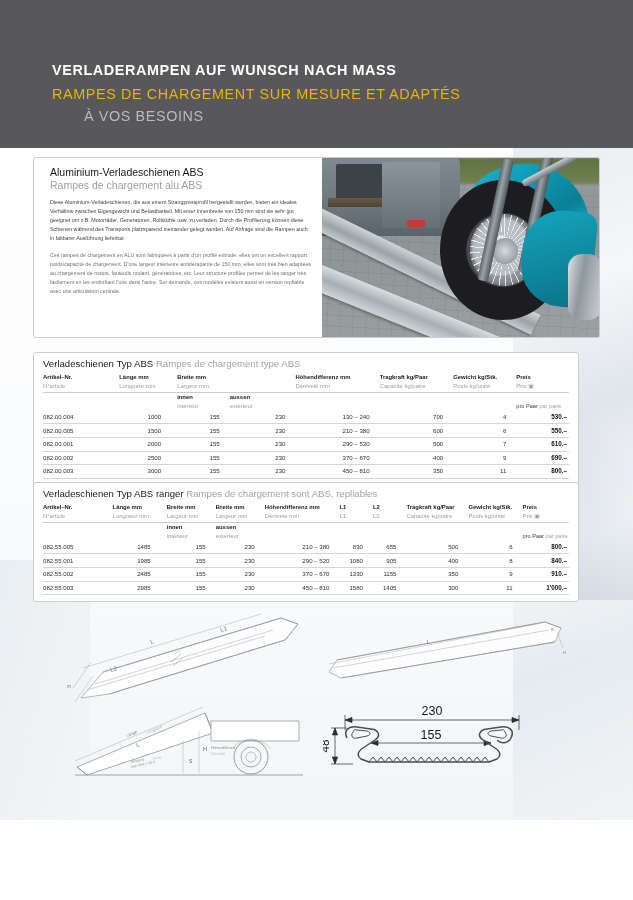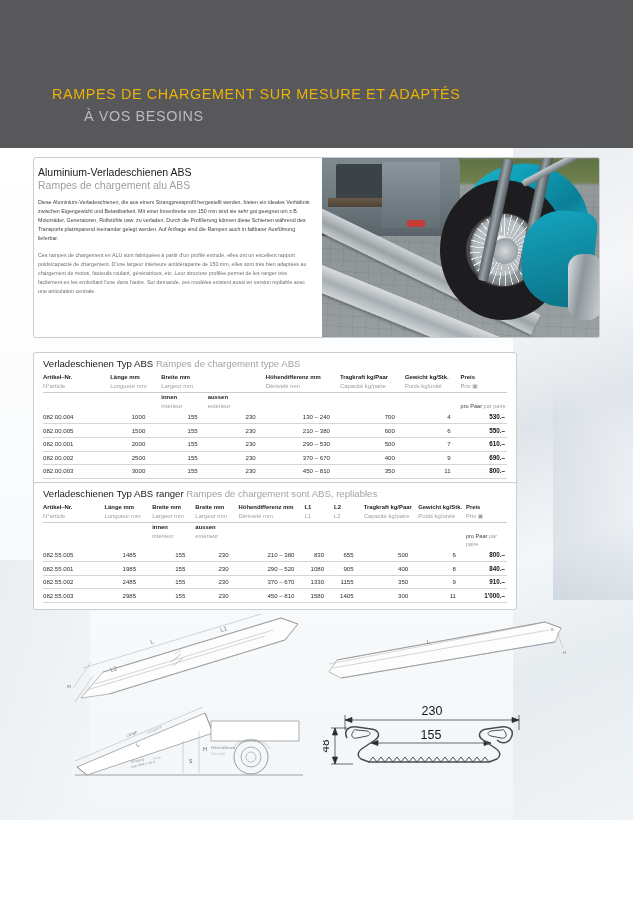--- a/index.html
+++ b/index.html
@@ -46,21 +46,21 @@
   .bg-diag {
     position: absolute; right: 0; top: 300px; width: 80px; height: 300px;
     background: linear-gradient(45deg, rgba(90,115,140,0.20) 0%, rgba(255,255,255,0) 60%);
   }
 
   
   .desc-panel {
     position: absolute; left: 33px; top: 157px; width: 290px; height: 181px;
     background: #ffffff; border: 1px solid #c9ccd0;
     border-radius: 3px 0 0 3px;
-    padding: 8px 10px 6px 4px;
+    padding: 8px 10px 6px 16px;
   }
   .desc-title-de { font-size: 10.5px; color: #1a1a1a; margin-bottom: 1px; }
   .desc-title-fr { font-size: 10.5px; color: #9b9ea2; margin-bottom: 7px; }
   .desc-para {
     font-size: 5.3px; line-height: 1.72; color: #3c3f42; text-align: left;
     margin-bottom: 7px;
   }
   .desc-para.fr { color: #6e7174; }
 
   
@@ -163,21 +163,21 @@
     background: linear-gradient(180deg,#c9d0d4,#6d7579); transform: rotate(-28deg);
     border-radius: 4px;
   }
   .ph-chrome {
     position: absolute; left: 246px; top: 96px; width: 34px; height: 66px;
     background: linear-gradient(100deg,#dfe4e7,#8e979c 40%,#ced5d9);
     border-radius: 14px;
   }
 
   
-  .tbl-block { position: absolute; left: 33px; width: 484px; }
+  .tbl-block { position: absolute; left: 33px; width: 546px; }
   .tbl-frame {
     background: #ffffff; border: 1px solid #c9ccd0; border-radius: 3px;
     padding: 5px 9px 6px 9px;
   }
   .tbl-caption { font-size: 9.6px; color: #1a1a1a; margin-bottom: 4px; white-space: nowrap; }
   .tbl-caption .fr { color: #a0a3a7; }
   table.spec { width: 100%; border-collapse: collapse; table-layout: fixed; }
   table.spec th, table.spec td { text-align: left; vertical-align: top; padding: 0; }
   .th-de { font-size: 5.9px; font-weight: bold; color: #1a1a1a; line-height: 1.5; white-space: nowrap; }
   .th-fr { font-size: 5.9px; font-weight: normal; color: #9b9ea2; line-height: 1.5; white-space: nowrap; }
@@ -203,20 +203,21 @@
   .footer {
     position: absolute; left: 0; top: 820px; width: 633px; height: 80px; background: #ffffff;
   }
 </style>
 </head>
 <body>
 
 <div class="page">
 
   <div class="header-band">
+    <div class="hdr-line hdr-de">VERLADERAMPEN AUF WUNSCH NACH MASS</div>
     <div class="hdr-line hdr-fr1">RAMPES DE CHARGEMENT SUR MESURE ET ADAPTÉS</div>
     <div class="hdr-line hdr-fr2">À VOS BESOINS</div>
   </div>
 
   <div class="body-bg"></div>
   <div class="bg-streak"></div>
   <div class="bg-streak2"></div>
   <div class="bg-diag"></div>
 
   <div class="desc-panel">

